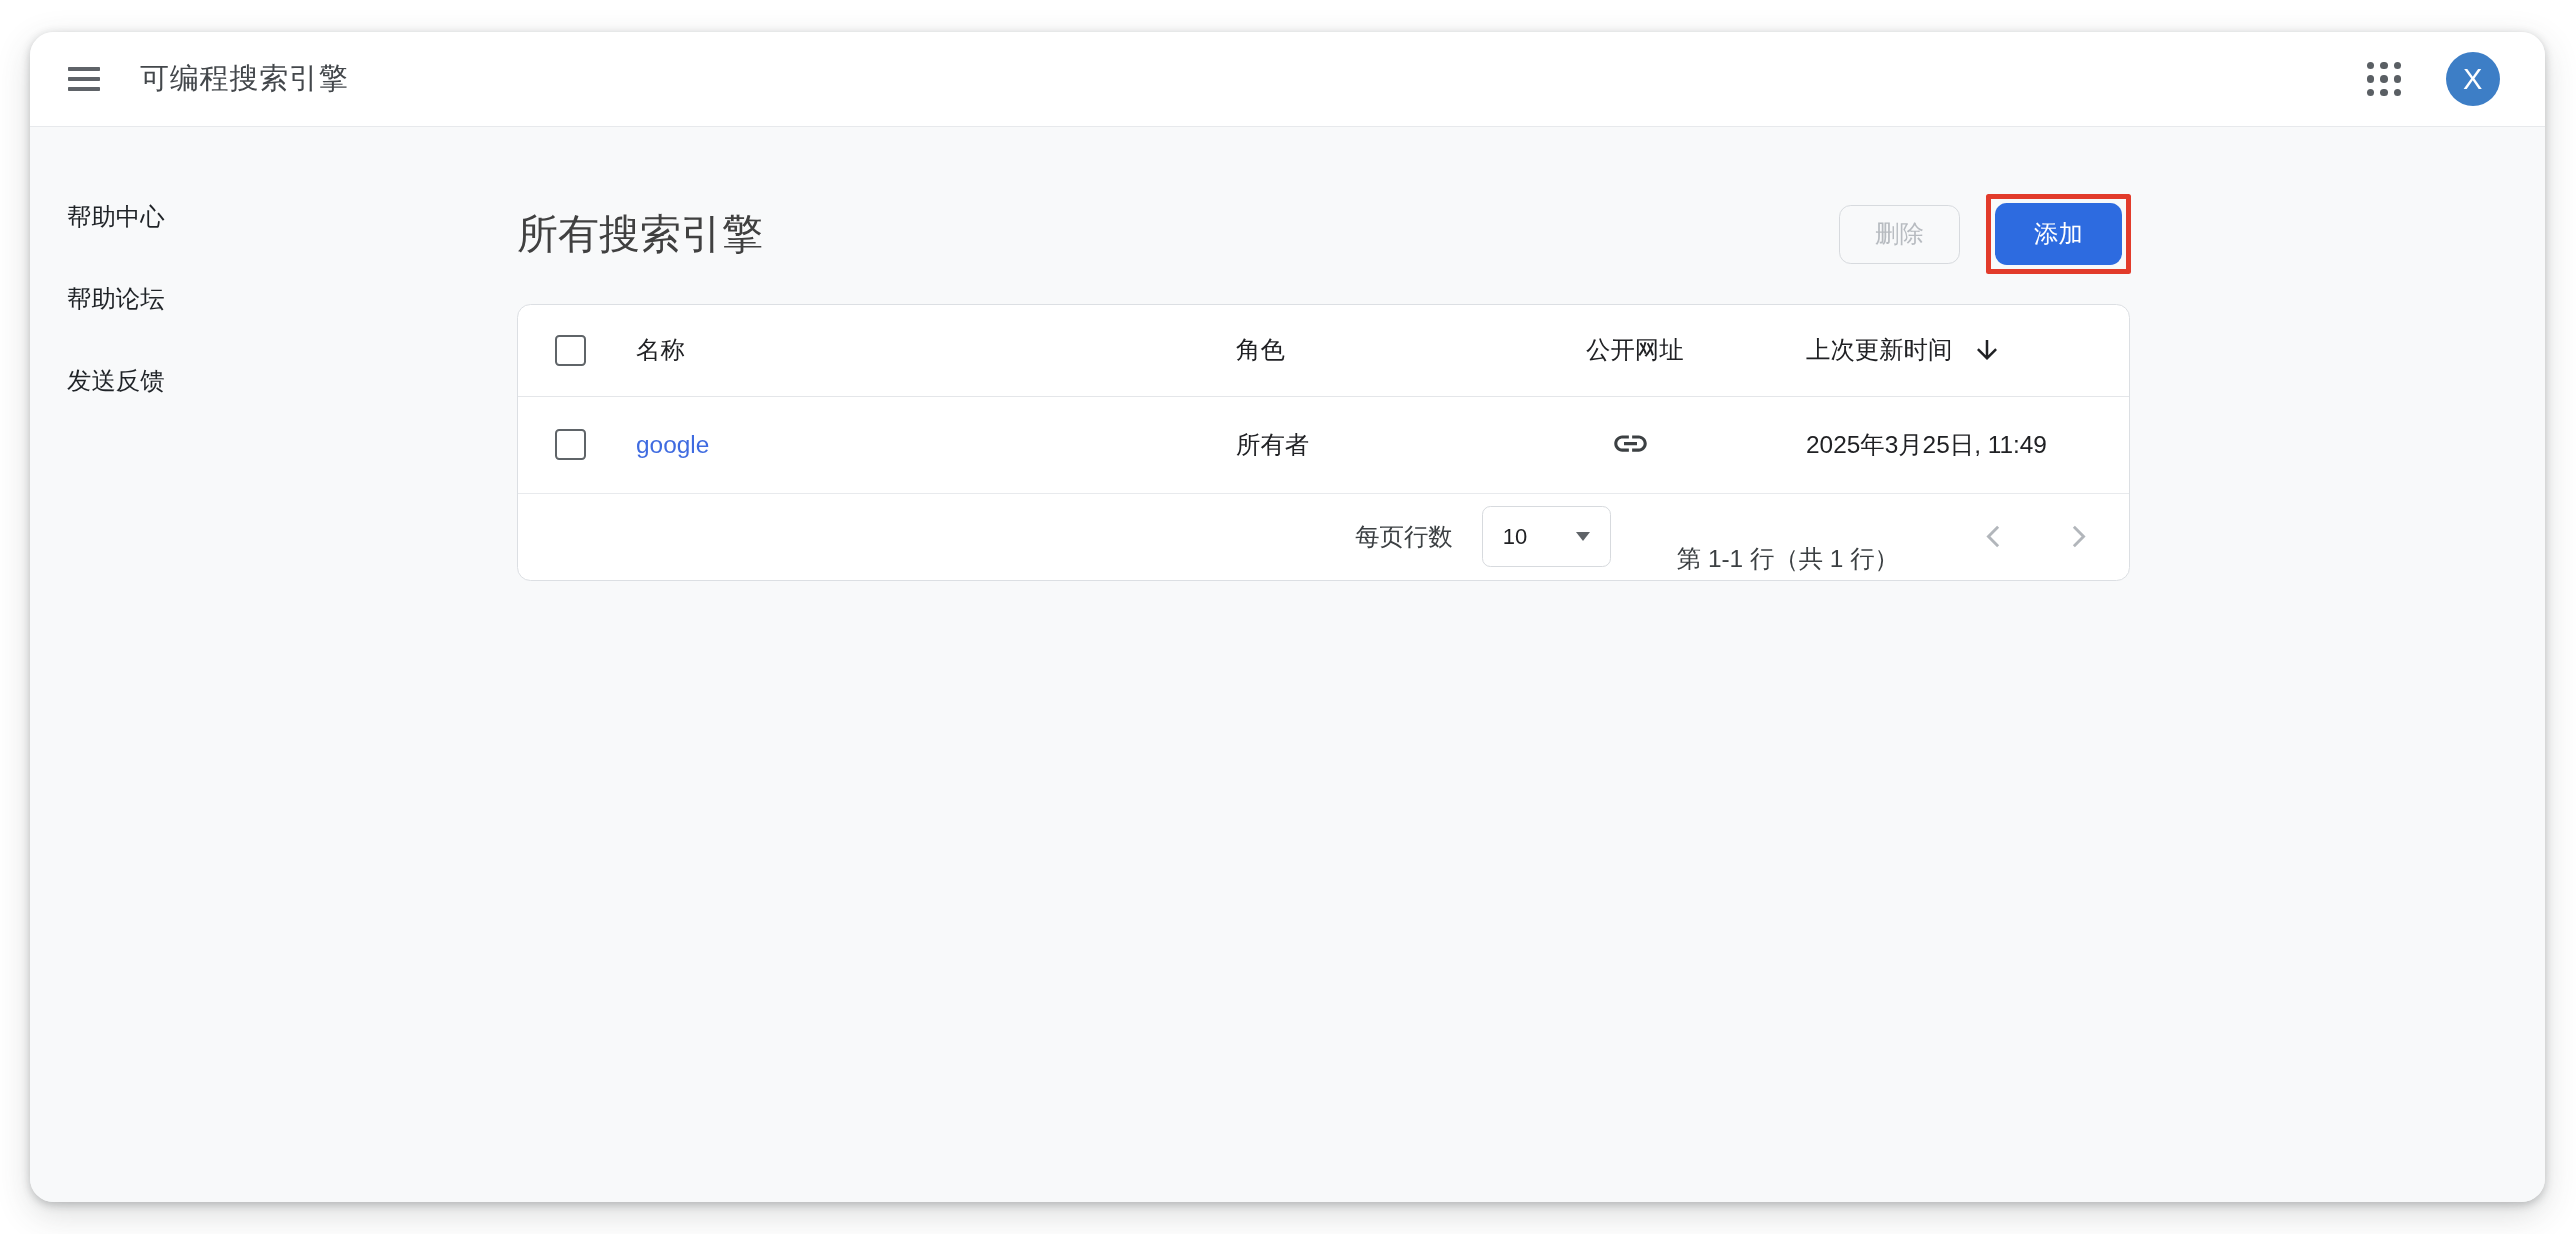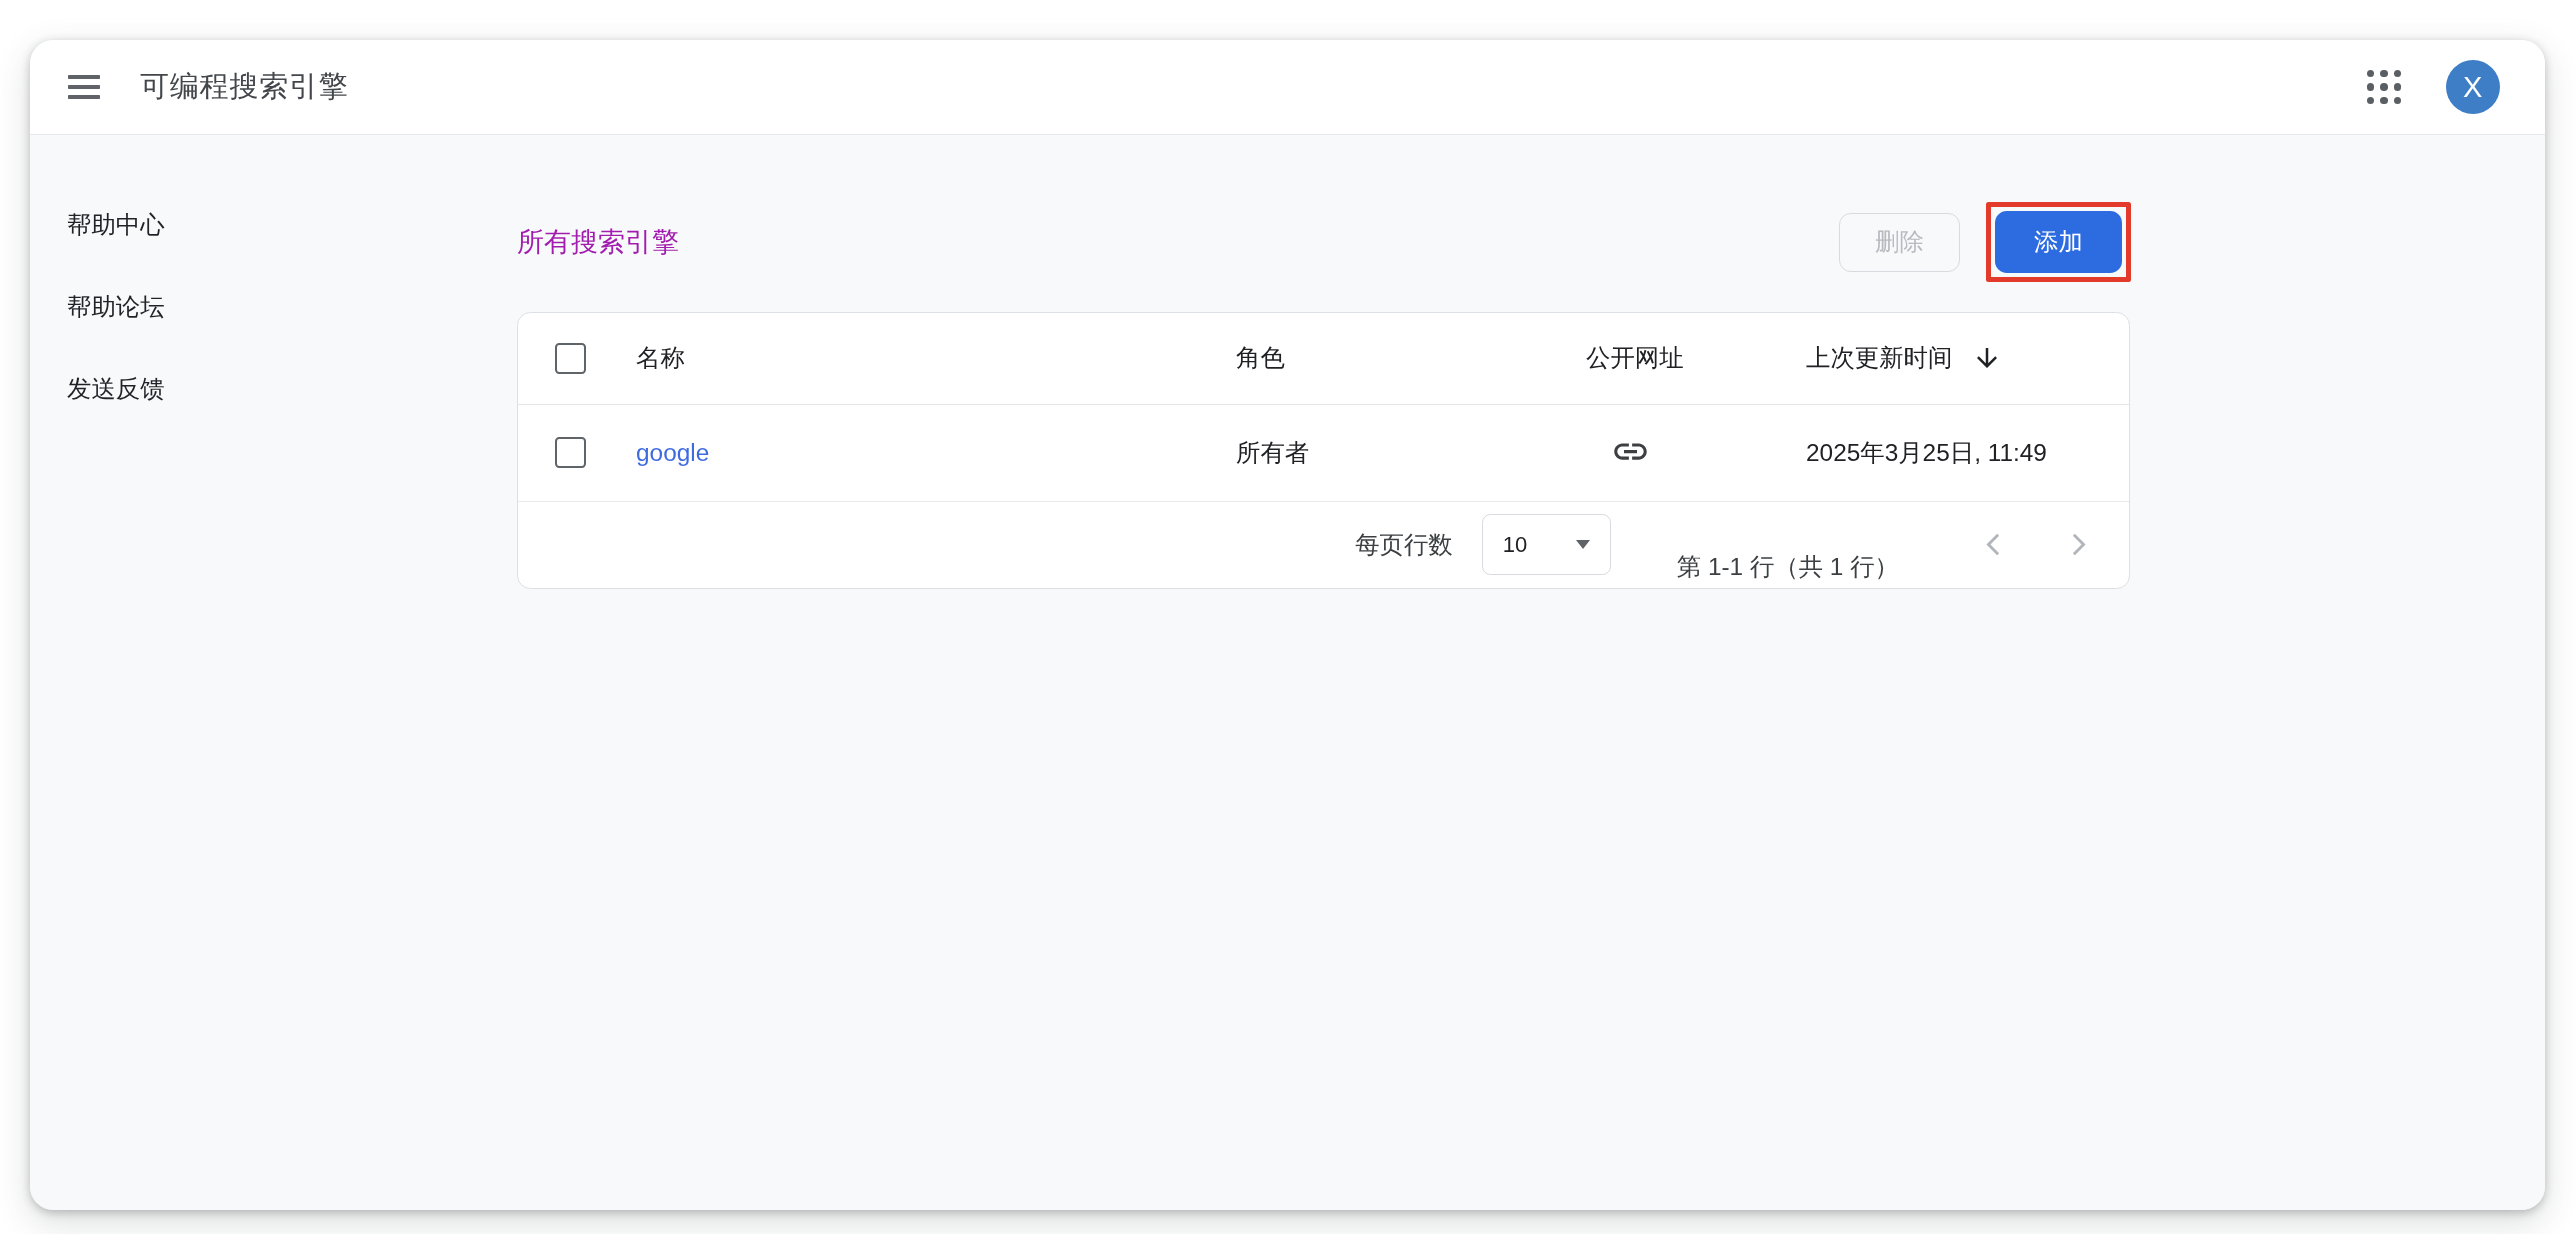--- a/index.html
+++ b/index.html
@@ -4,21 +4,21 @@
 <style>
   html,body{margin:0;padding:0;}
   body{
     width:2576px;height:1234px;
     background:#ffffff;
     font-family:"Liberation Sans","DejaVu Sans",sans-serif;
     overflow:hidden;
     -webkit-font-smoothing:antialiased;
   }
   .window-card{
-    position:absolute;left:30px;top:40px;
+    position:absolute;left:30px;top:32px;
     width:2515px;height:1170px;
     background:#f8f9fa;
     border-radius:23.5px;
     box-shadow:0 2.5px 8.4px rgba(60,64,67,.28),0 11.8px 34px rgba(60,64,67,.18);
     overflow:hidden;
     display:flex;flex-direction:column;
   }
   
   .app-header{
     height:94px;flex:0 0 94px;
@@ -43,21 +43,21 @@
   
   .app-body{flex:1;display:flex;background:#f8f9fa;gap:13px;}
   .sidebar{width:474px;flex:0 0 474px;padding-top:49px;}
   .sidebar-item{
     height:82px;display:flex;align-items:center;
     padding-left:37px;font-size:24.4px;color:#1f2327;cursor:pointer;
   }
   .main{flex:1;}
   .content{width:1614px;padding-top:61px;}
   .title-row{height:92px;display:flex;align-items:center;justify-content:space-between;}
-  .page-title{font-size:27px;color:#a21caf;font-weight:400;}
+  .page-title{font-size:41px;color:#404040;font-weight:400;}
   .actions{display:flex;align-items:center;}
   .btn-delete{
     height:59px;padding:0 35px;
     background:transparent;border:1.7px solid #d7dade;border-radius:11.8px;
     color:#b7bbc0;font-size:24.4px;font-family:inherit;cursor:default;
   }
   .annotation-box{
     border:5px solid #e23b2b;border-radius:2.5px;
     padding:4.2px;margin-left:26px;
   }

